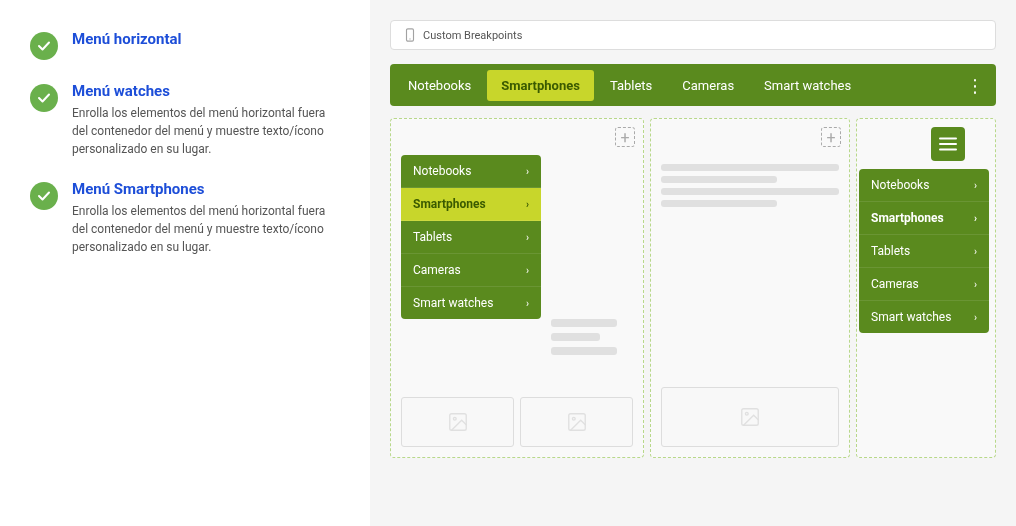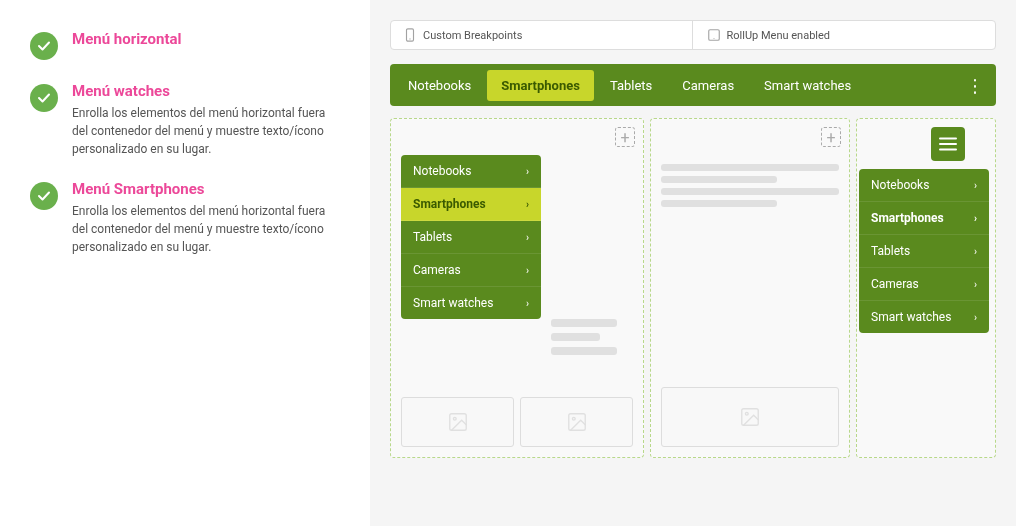--- a/index.html
+++ b/index.html
@@ -41,21 +41,21 @@
       flex-shrink: 0;
       margin-top: 2px;
     }
     .check-icon svg {
       width: 14px;
       height: 14px;
     }
     .feature-text h3 {
       font-size: 15px;
       font-weight: 700;
-      color: #ec4899;
+      color: #1d4ed8;
       margin-bottom: 4px;
     }
     .feature-text p {
       font-size: 12px;
       color: #555;
       line-height: 1.5;
     }
     .demo-btn {
       margin-top: 16px;
       background: #6ab04c;
@@ -358,27 +358,20 @@
 <div class="right-panel">
 
   <div class="breakpoints-bar">
     <div class="bp-item">
       <svg viewBox="0 0 16 16" fill="none">
         <rect x="4" y="1" width="8" height="14" rx="1.5" stroke="#666" stroke-width="1.3"></rect>
         <circle cx="8" cy="12.5" r="0.7" fill="#666"></circle>
       </svg>
       <span>Custom Breakpoints</span>
     </div>
-    <div class="bp-item">
-      <svg viewBox="0 0 16 16" fill="none">
-        <rect x="2" y="2" width="12" height="12" rx="1.5" stroke="#666" stroke-width="1.3"></rect>
-        <circle cx="8" cy="12" r="0.6" fill="#666"></circle>
-      </svg>
-      <span>RollUp Menu enabled</span>
-    </div>
   </div>
 
   <div class="h-menu-bar">
     <div class="menu-item">Notebooks</div>
     <div class="menu-item active">Smartphones</div>
     <div class="menu-item">Tablets</div>
     <div class="menu-item">Cameras</div>
     <div class="menu-item">Smart watches</div>
     <div class="dots-btn">⋮</div>
   </div>

